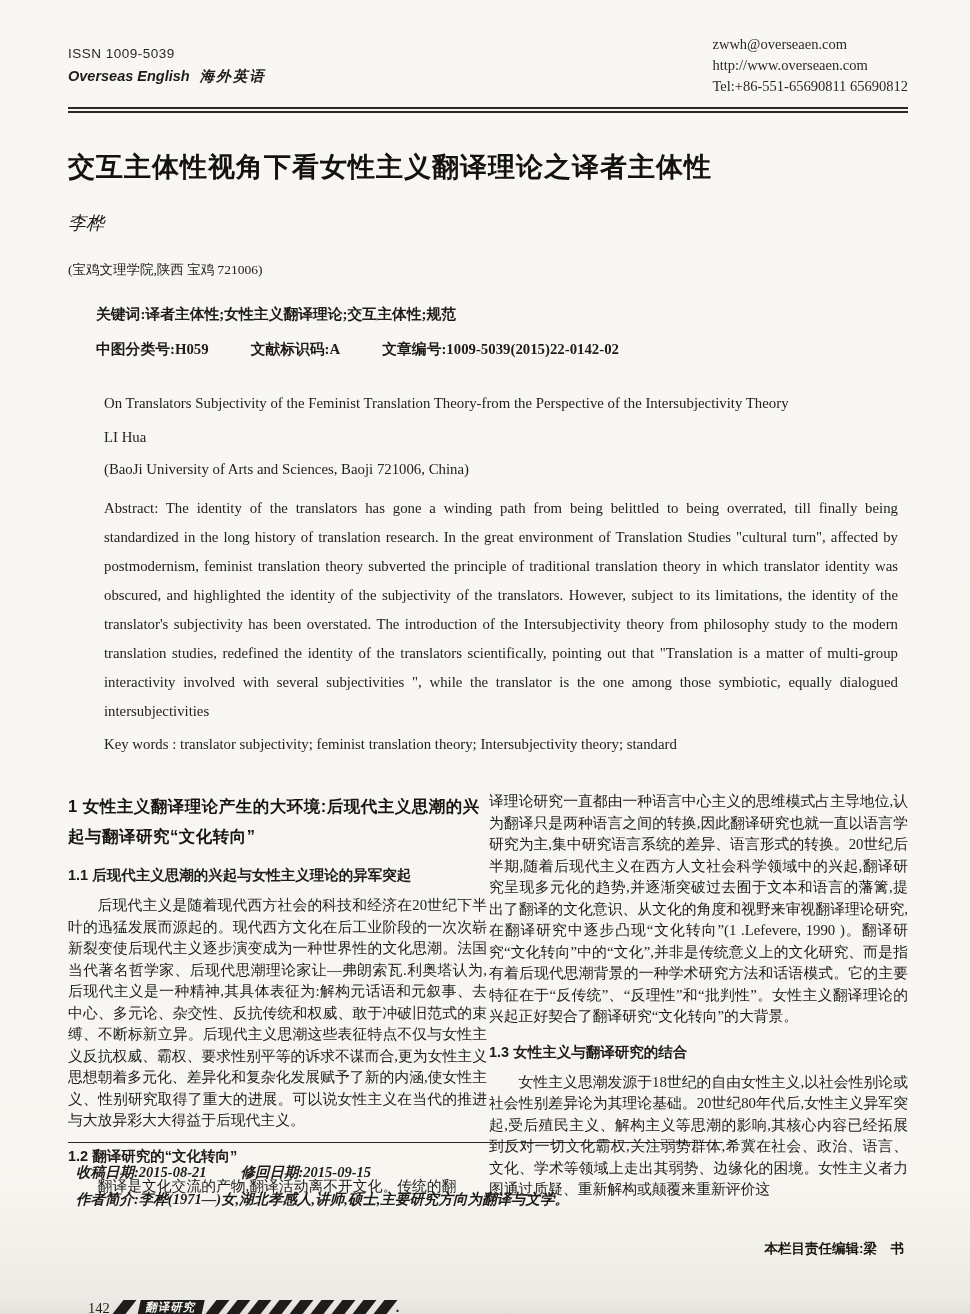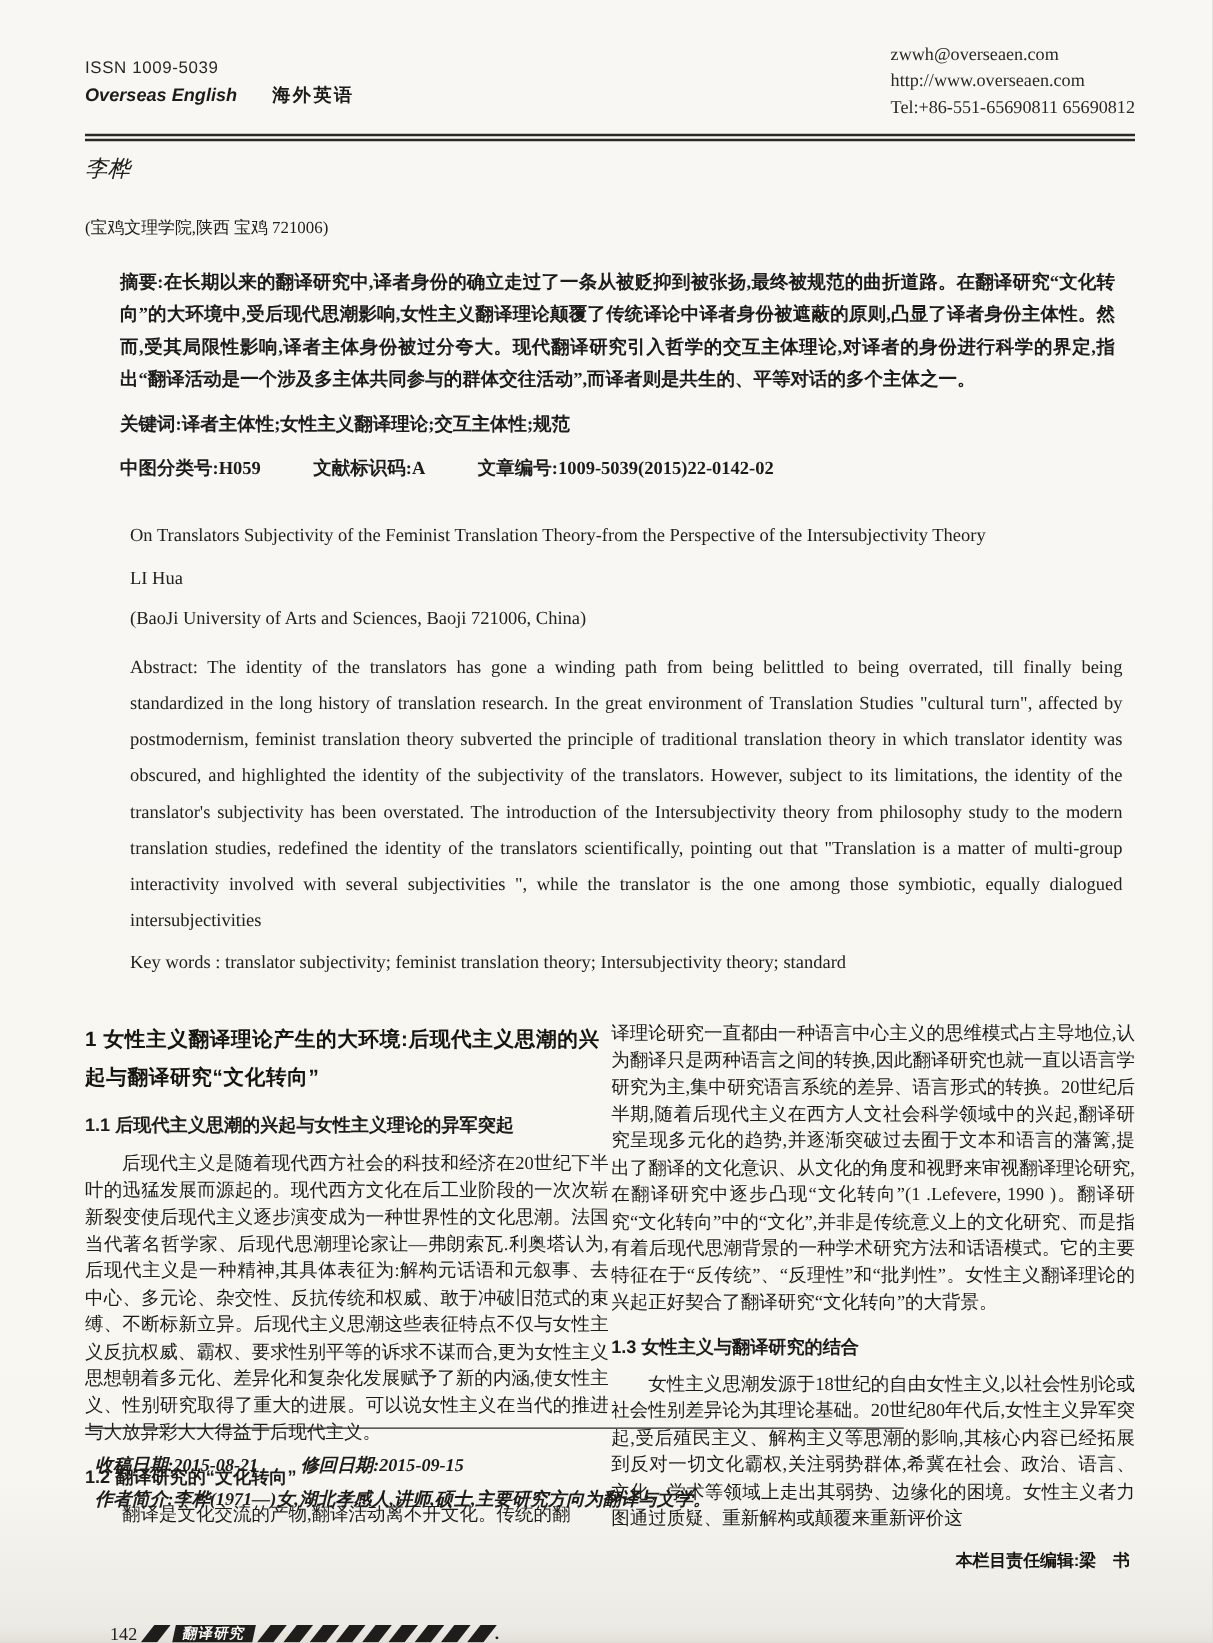--- a/index.html
+++ b/index.html
@@ -15,39 +15,39 @@
     overflow: hidden;
   }
   .content { padding: 0 62px 0 68px; }
 
   
   .hdr { display: flex; justify-content: space-between; padding-top: 34px; }
   .hdr-left { padding-top: 12px; font-family: "Liberation Sans", "DejaVu Sans", sans-serif; }
   .issn { font-size: 13.5px; color: #2a2825; letter-spacing: .5px; }
   .journal { margin-top: 6px; font-size: 14.5px; }
   .jn-en { font-style: italic; font-weight: bold; }
-  .jn-zh { font-weight: bold; letter-spacing: 2px; margin-left: 24px; }
+  .jn-zh { font-weight: bold; letter-spacing: 2px; margin-left: 6px; font-style: italic; }
   .hdr-right { text-align: left; font-size: 14.5px; line-height: 21px; color: #2a2825; }
   .double-rule {
     margin-top: 10px;
     height: 6px;
     border-top: 2.5px solid #2b2926;
     border-bottom: 2px solid #2b2926;
   }
 
   
   .title-zh {
     margin-top: 36px;
     font-family: "Liberation Sans", "DejaVu Sans", sans-serif;
     font-weight: bold;
     font-size: 27px;
     letter-spacing: 1px;
     color: #141210;
   }
-  .author-zh { margin-top: 10px; font-size: 18px; font-style: italic; }
+  .author-zh { margin-top: 26px; font-size: 18px; font-style: italic; }
   .affil-zh { margin-top: 26px; font-size: 13.5px; }
 
   
   .abs-zh-block { margin: 22px 16px 0 28px; font-weight: 600; font-size: 14.8px; }
   .abs-zh { line-height: 26px; text-align: justify; }
   .abs-zh .lbl { font-weight: bold; }
   .kw-zh { margin-top: 10px; line-height: 26px; font-weight: bold; }
   .clc-line { margin-top: 9px; line-height: 26px; font-weight: bold; }
   .clc-line span { margin-right: 42px; }
   .clc-line span:last-child { margin-right: 0; }
@@ -129,25 +129,25 @@
       </div>
       <div class="hdr-right">
         <div>zwwh@overseaen.com</div>
         <div>http://www.overseaen.com</div>
         <div>Tel:+86-551-65690811 65690812</div>
       </div>
     </header>
 
     <div class="double-rule"></div>
 
+    <h1 class="title-zh">交互主体性视角下看女性主义翻译理论之译者主体性</h1>
     <div class="author-zh">李桦</div>
     <div class="affil-zh">(宝鸡文理学院,陕西 宝鸡 721006)</div>
 
     <section class="abs-zh-block">
-      <p class="abs-zh"><span class="lbl">摘要:</span><span>在长期以来的翻译研究中,译者身份的确立走过了一条从被贬抑到被张扬,最终被规范的曲折道路。在翻译研究“文化转向”的大环境中,受后现代思潮影响,女性主义翻译理论颠覆了传统译论中译者身份被遮蔽的原则,凸显了译者身份主体性。然而,受其局限性影响,译者主体身份被过分夸大。现代翻译研究引入哲学的交互主体理论,对译者的身份进行科学的界定,指出“翻译活动是一个涉及多主体共同参与的群体交往活动”,而译者则是共生的、平等对话的多个主体之一。</span></p>
       <p class="kw-zh"><span>关键词:</span><span>译者主体性;女性主义翻译理论;交互主体性;规范</span></p>
       <p class="clc-line">
         <span>中图分类号:H059</span><span>文献标识码:A</span><span>文章编号:1009-5039(2015)22-0142-02</span>
       </p>
     </section>
 
     <section class="en-block">
       <div class="en-title">On Translators Subjectivity of the Feminist Translation Theory-from the Perspective of the Intersubjectivity Theory</div>
       <div class="en-author">LI Hua</div>
       <div class="en-affil">(BaoJi University of Arts and Sciences, Baoji 721006, China)</div>

